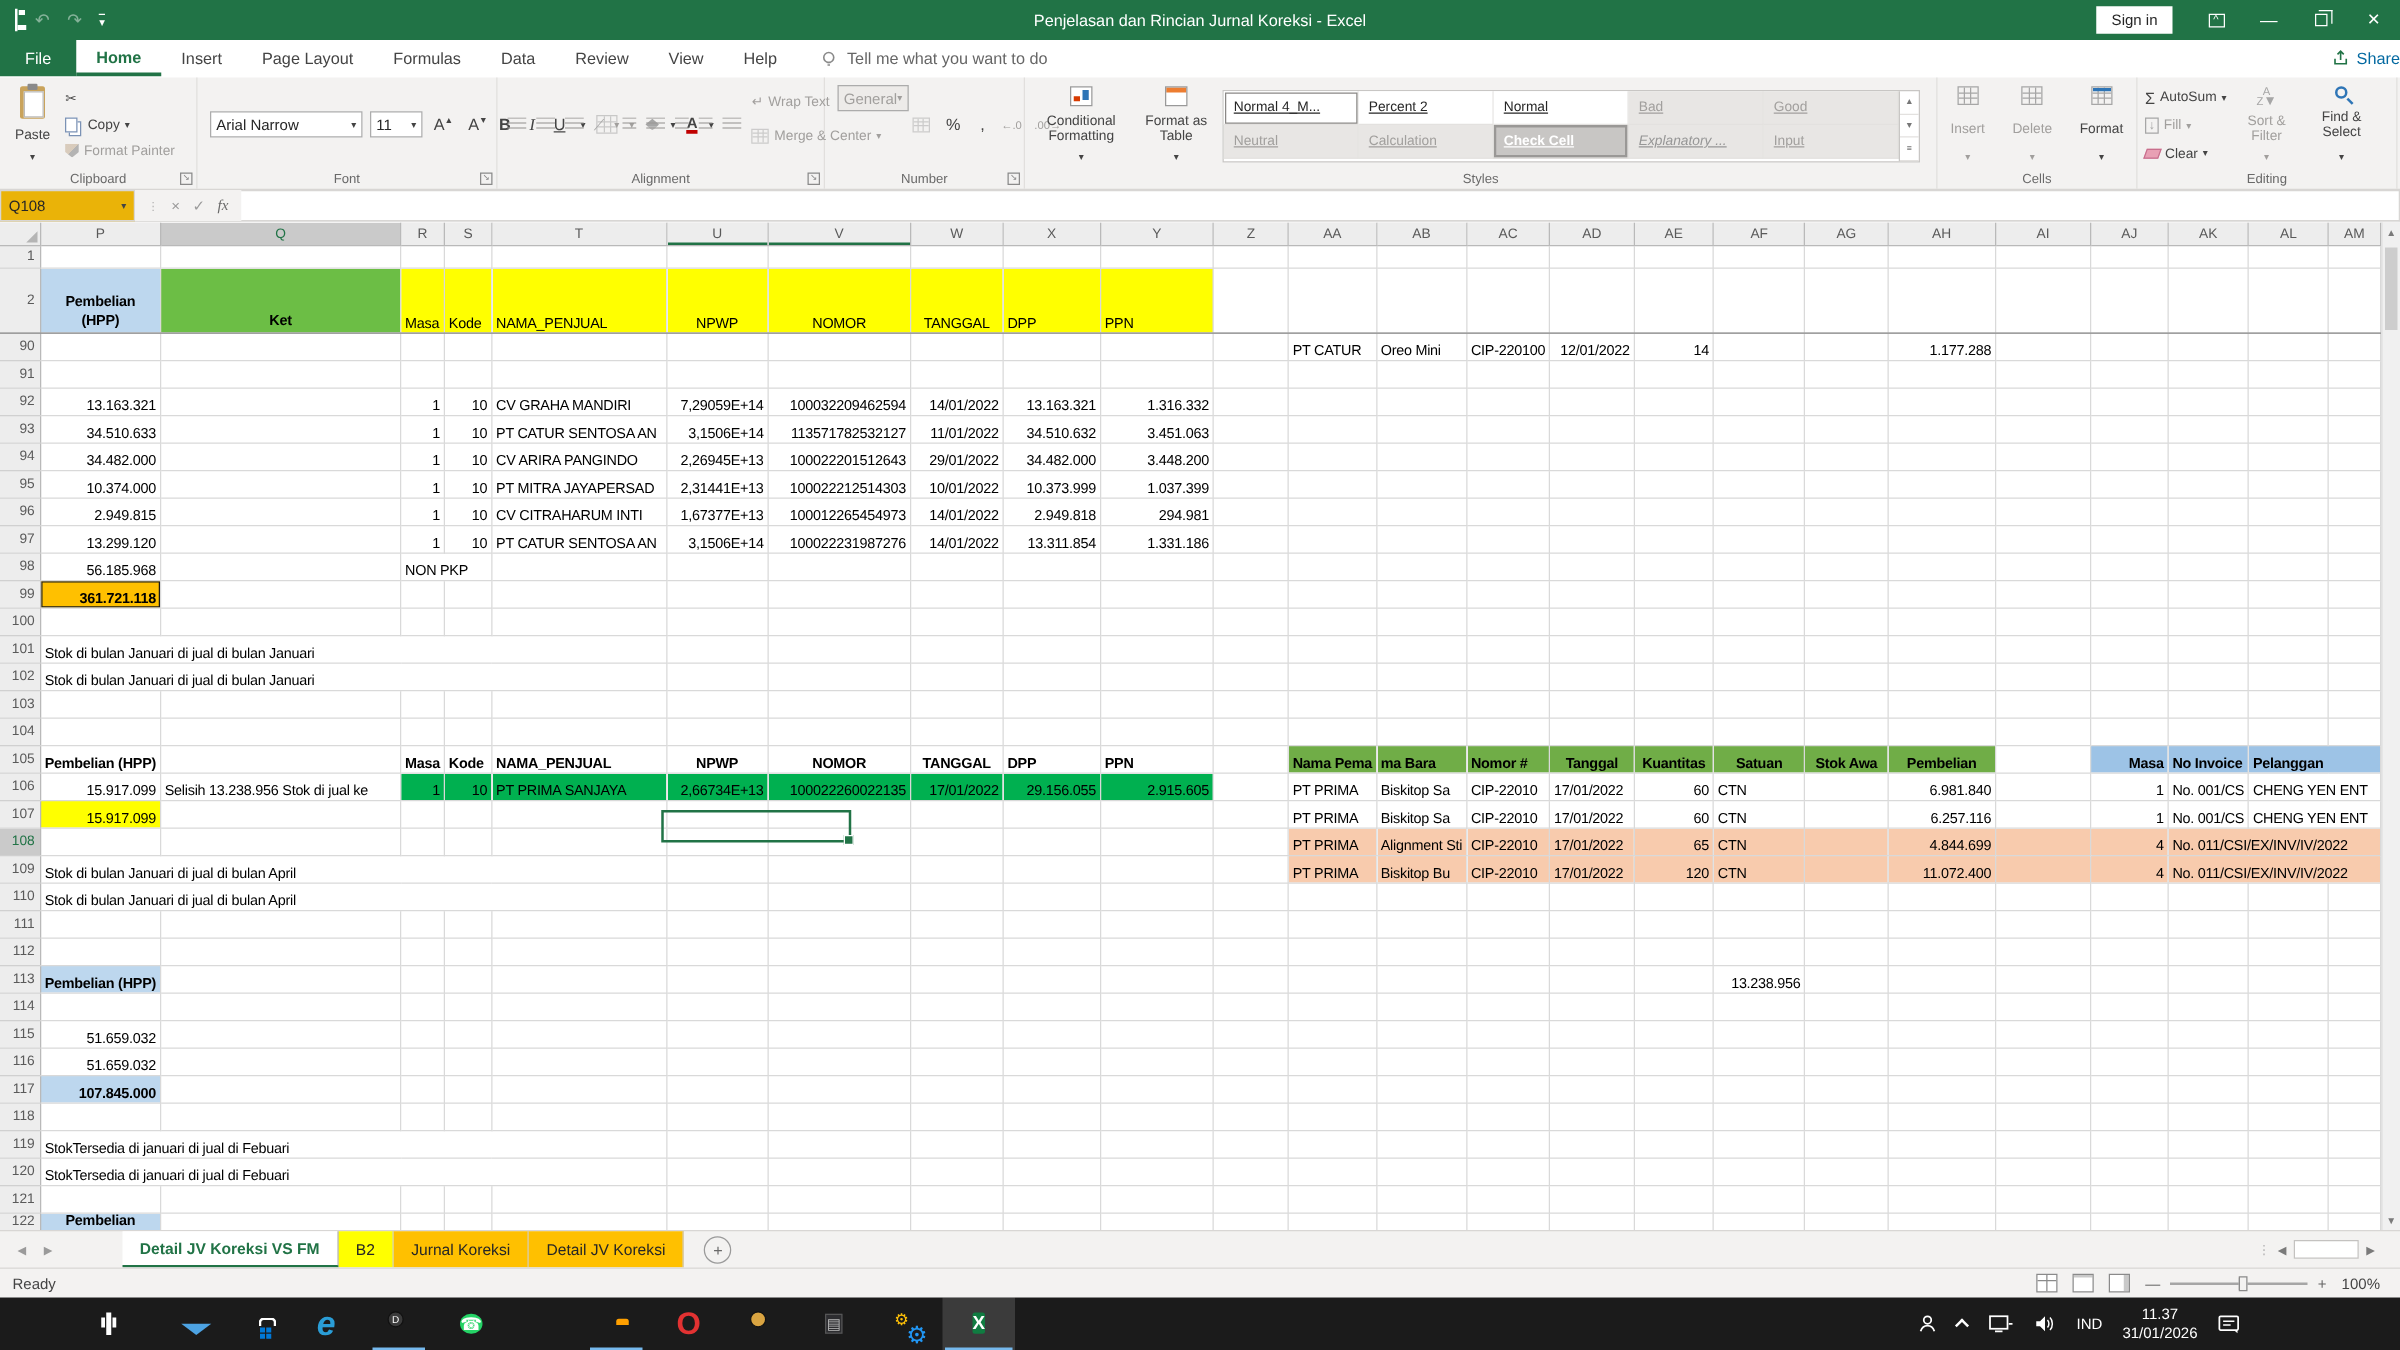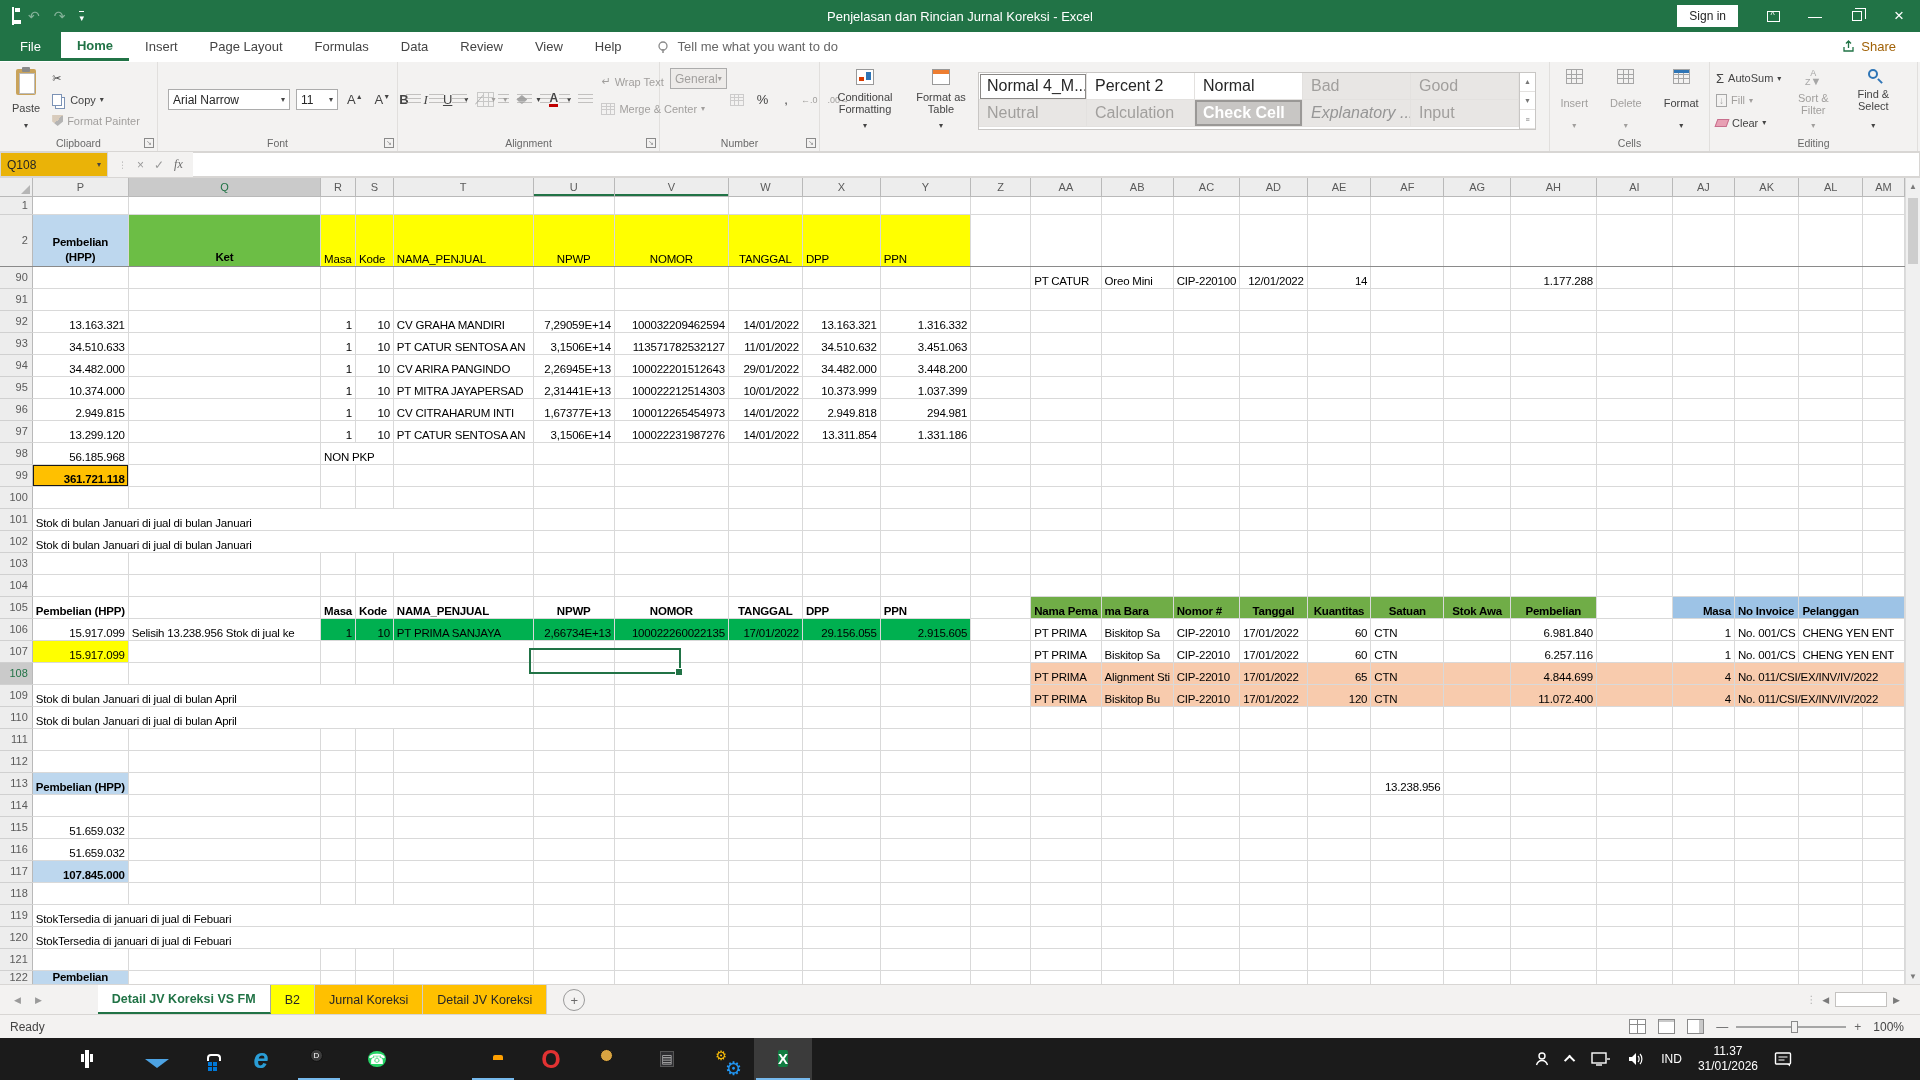--- a/index.html
+++ b/index.html
@@ -23,21 +23,21 @@
   .ic-ribbonopts:after { content:"^"; position:absolute; left:3px; top:-2px; font-size:9px; }
   .ic-restore { width:10px; height:10px; border:1.2px solid #fff; position:relative; }
   .ic-restore:before { content:""; position:absolute; left:2px; top:-4px; width:10px; height:10px; border:1.2px solid #fff; border-bottom:none; border-left:none; }
 
   
   #ribbon-tabs { position:absolute; left:0; top:32px; width:1920px; height:30px; background:#fff; display:flex; align-items:stretch; border-bottom:1px solid #fff; }
   .rtab { padding:0 16px; display:flex; align-items:center; font-size:13px; color:#444; }
   .rtab.file { background:#217346; color:#fff; padding:0 20px; }
   .rtab.active { color:#217346; font-weight:bold; border-bottom:3px solid #217346; }
   #tellme { display:flex; align-items:center; gap:8px; margin-left:18px; color:#666; font-size:13px; }
-  #share-btn { margin-left:auto; margin-right:24px; display:flex; align-items:center; gap:6px; color:#a16207; font-size:13px; }
+  #share-btn { margin-left:auto; display:flex; align-items:center; gap:6px; color:#0369a1; font-size:13px; }
 
   
   #ribbon { position:absolute; left:0; top:62px; width:1920px; height:90px; background:#F3F2F1; border-bottom:1px solid #D8D6D4; display:flex; }
   .rgroup { position:relative; border-right:1px solid #E1DFDD; padding:4px 6px 18px 6px; display:flex; gap:6px; }
   .rgroup-label { position:absolute; bottom:2px; left:0; right:0; text-align:center; font-size:10.5px; color:#696969; }
   .launcher { position:absolute; right:3px; bottom:3px; width:10px; height:10px; border:1px solid #8a8a8a; color:#8a8a8a; font-size:7px; line-height:8px; text-align:center; }
   .bigbtn { display:flex; flex-direction:column; align-items:center; justify-content:space-between; padding:3px 6px; font-size:11px; color:#444; }
   .bigbtn .lbl { text-align:center; line-height:12px; }
   .dd { font-size:8px; color:#444; }
   .dim { color:#A19F9D !important; }
@@ -48,21 +48,21 @@
   .ic-copy { width:10px; height:12px; border:1px solid #7b92b5; background:#fff; box-shadow:3px 3px 0 -1px #fff, 3px 3px 0 0 #7b92b5; margin-right:4px; }
   .ic-brush { width:11px; height:11px; background:linear-gradient(135deg,#c7b299 50%, #8a8a8a 50%); clip-path:polygon(0 0,100% 0,100% 60%,50% 100%,0 60%); opacity:.6; }
   .combo { background:#fff; border:1px solid #ACACAC; height:21px; display:flex; align-items:center; padding:0 4px; font-size:12px; color:#262626; justify-content:space-between; }
   .fontgrid { display:flex; flex-direction:row; gap:3px;text-align:right; }
   .fontrow { display:flex; align-items:center; gap:6px; }
   .fbtn { font-size:13px; color:#444; padding:0 3px; }
   .ic-lines { width:15px; height:11px; background:repeating-linear-gradient(#9a9896 0 1.5px, transparent 1.5px 4px); opacity:.55; }
   .ic-lines.short { width:11px; }
   .gallery { background:#fff; border:1px solid #C8C6C4; display:flex; }
   .chips { display:grid; grid-template-columns:repeat(5, 108px); grid-auto-rows:27px; }
-  .chip { border-right:1px solid #E3E1DF; border-bottom:1px solid #E3E1DF; font-size:16px; display:flex; align-items:center; padding:0 8px; color:#262626; background:#fff; white-space:nowrap; overflow:hidden; }
+  .chip { border-right:1px solid #E3E1DF; border-bottom:1px solid #E3E1DF; font-size:11px; display:flex; align-items:center; padding:0 8px; color:#262626; background:#fff; white-space:nowrap; overflow:hidden;text-decoration:underline; }
   .chip.selected { outline:1px solid #8A8886; outline-offset:-2px; }
   .chip.dim { background:#E8E6E4; color:#969696; }
   .chip.dimitalic { background:#E8E6E4; color:#969696; font-style:italic; }
   .chip.check { background:#C8C6C4; color:#fff; font-weight:bold; box-shadow:inset 0 0 0 2px #9a9896; }
   .gal-scroll { width:16px; border-left:1px solid #C8C6C4; display:flex; flex-direction:column; }
   .gal-scroll div { flex:1; display:flex; align-items:center; justify-content:center; font-size:7px; color:#777; border-bottom:1px solid #E3E1DF; }
   .ic-grid { width:17px; height:15px; border:1px solid #A6A6A6; background:
       linear-gradient(#A6A6A6 0 0) 0 33%/100% 1px no-repeat,
       linear-gradient(#A6A6A6 0 0) 0 66%/100% 1px no-repeat,
       linear-gradient(#A6A6A6 0 0) 33% 0/1px 100% no-repeat,
@@ -363,20 +363,21 @@
           <div class="chip check">Check Cell</div>
           <div class="chip dimitalic">Explanatory ...</div>
           <div class="chip dim">Input</div>
         </div>
       <div class="gal-scroll">
           <div>▲</div>
           <div>▼</div>
           <div>≡</div>
         </div>
     </div>
+    <div class="rgroup-label">Styles</div>
   </div>
 
   <div class="rgroup" style="width:160px;justify-content:center;gap:10px;">
     <div class="bigbtn dim">
       <span class="ic-grid"></span>
       <span class="lbl">Insert</span>
         <span class="dd dim">▾</span>
     </div>
     <div class="bigbtn dim">
       <span class="ic-grid"></span>

